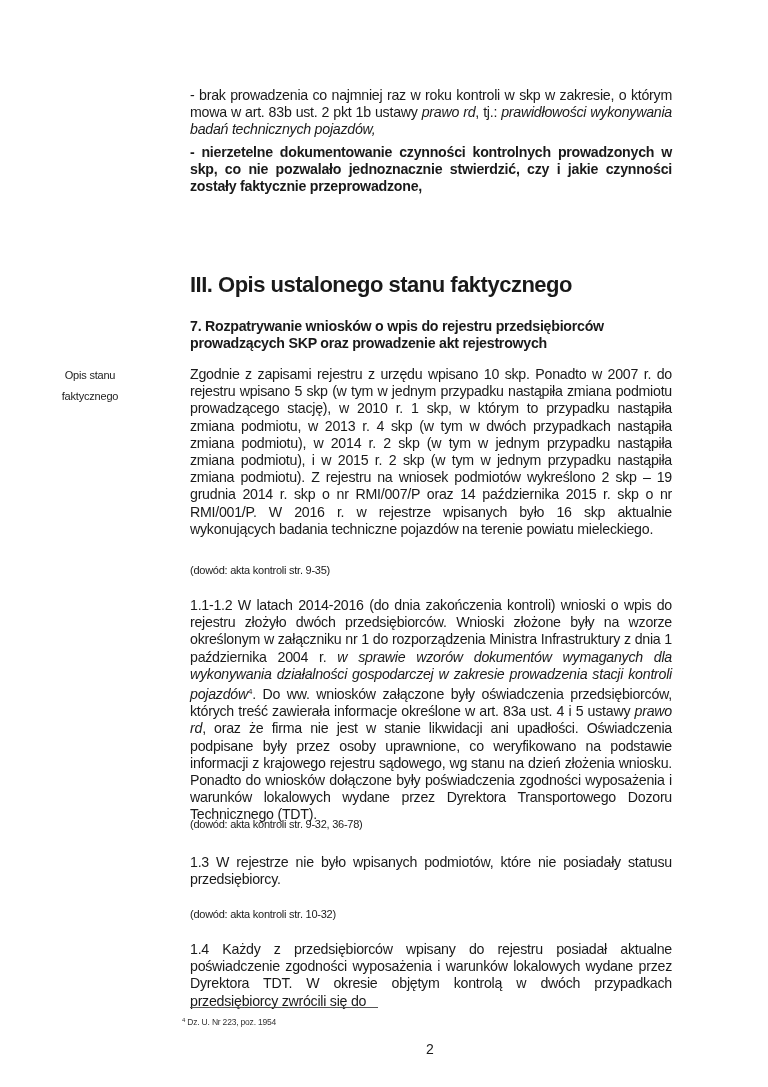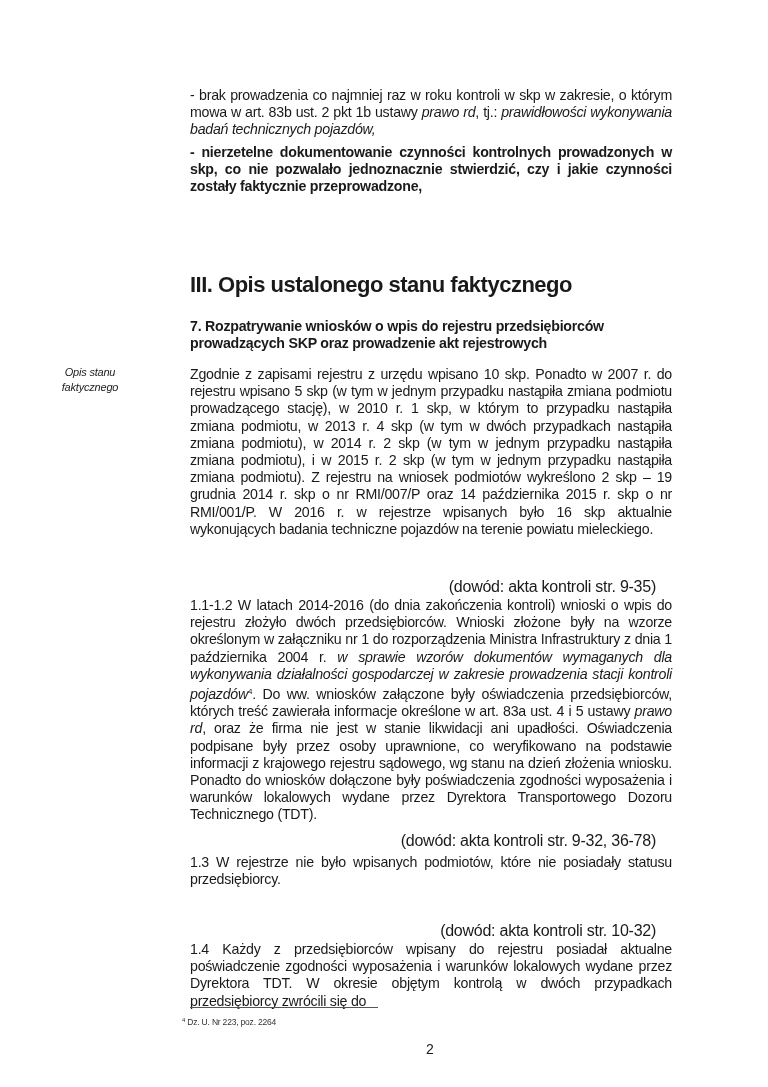--- a/index.html
+++ b/index.html
@@ -2,25 +2,25 @@
 <html><head>
 <meta charset="utf-8">
 <style>
   html, body { margin: 0; padding: 0; background: #ffffff; }
   body { width: 768px; height: 1087px; position: relative; overflow: hidden;
          font-family: "Liberation Sans", sans-serif; color: #1a1a1a; }
   .page { position: absolute; left: 0; top: 0; width: 768px; height: 784px; }
   .col { position: absolute; left: 190px; width: 482px; }
   .p { font-size: 14.2px; line-height: 17.2px; text-align: justify; margin: 0; letter-spacing: -0.25px; }
   .p i { font-style: italic; }
-  .right { text-align: right; font-size: 16px; line-height: 17px; margin: 16px; letter-spacing: -0.25px; }
+  .right { text-align: left; font-size: 11px; line-height: 17px; margin: 0; letter-spacing: -0.25px; }
   .h1 { font-size: 22px; font-weight: bold; margin: 0; letter-spacing: -0.5px; line-height: 28px; }
   .h2 { font-size: 14.2px; font-weight: bold; line-height: 17.2px; margin: 0; letter-spacing: -0.25px; }
   .margin-note { position: absolute; left: 40px; width: 100px; text-align: center;
-                 font-style: italic; font-size: 11px; line-height: 15px; color: #222; letter-spacing: -0.2px; }
+                 font-size: 11px; line-height: 21px; color: #222; letter-spacing: -0.2px; }
   .fn-rule { position: absolute; left: 190px; width: 188px; height: 0; border-top: 1px solid #555; }
   .footnote { position: absolute; left: 182px; font-size: 8.5px; color: #333; letter-spacing: -0.2px; }
   .footnote sup { font-size: 6px; vertical-align: 3px; }
   .pagenum { position: absolute; left: 424px; width: 12px; text-align: center; font-size: 14px; }
   sup.fn { font-size: 8px; vertical-align: 5px; }
 </style>
 </head>
 <body>
 
 <div class="page">
@@ -65,18 +65,18 @@
     <p class="right">(dowód: akta kontroli str. 10-32)</p>
   </div>
 
   <div class="col" style="top:941px;">
     <p class="p">1.4 Każdy z przedsiębiorców wpisany do rejestru posiadał aktualne poświadczenie zgodności wyposażenia i warunków lokalowych wydane przez Dyrektora TDT. W okresie objętym kontrolą w dwóch przypadkach przedsiębiorcy zwrócili się do</p>
   </div>
 
   <div class="fn-rule" style="top:1007px;"></div>
   <div class="footnote" style="top:1017px;">
     <sup>4</sup>
-    <span>Dz. U. Nr 223, poz. 2264</span>
+    <span>Dz. U. Nr 223, poz. 1954</span>
   </div>
 
   <div class="pagenum" style="top:1041px;">2</div>
 
 </div>
 
 </body></html>

